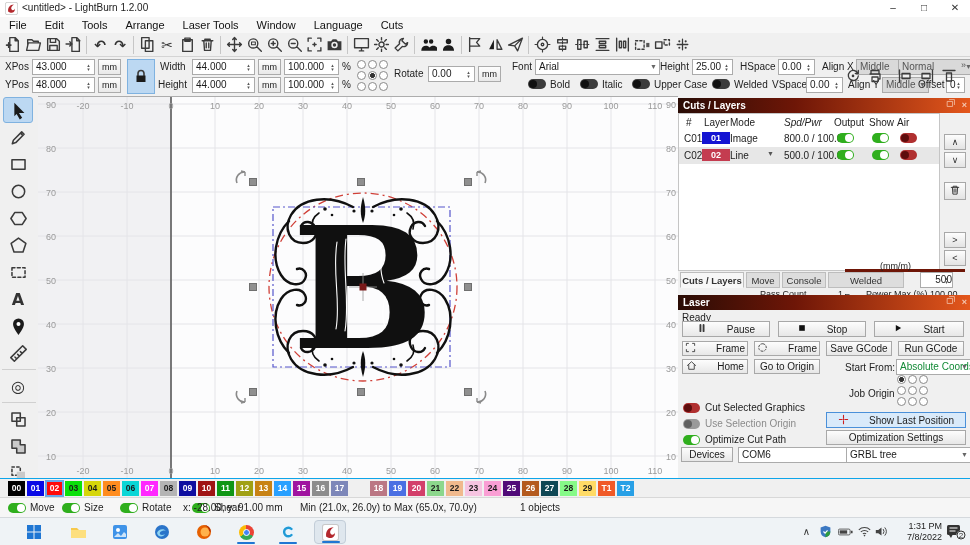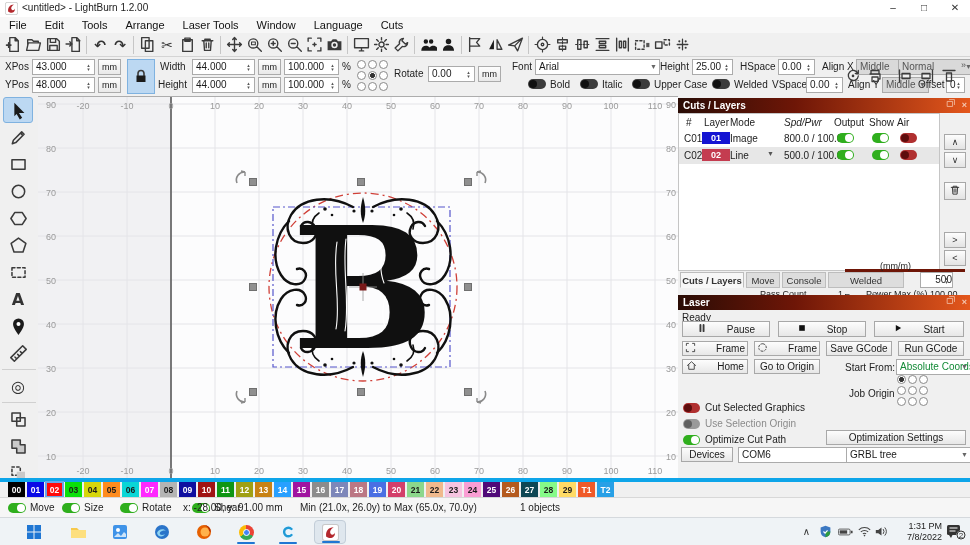--- a/index.html
+++ b/index.html
@@ -54,21 +54,21 @@
   .tgl.on:after{content:"";position:absolute;right:1px;top:1px;width:8px;height:8px;border-radius:4px;background:#fff;}
   .tgl.offr{background:#b03030;}
   .tgl.offr:after{content:"";position:absolute;left:1px;top:1px;width:8px;height:8px;border-radius:4px;background:#5e0d0d;}
   .tgl.dis{background:#9a9a9a;}
   .tgl.dis:after{content:"";position:absolute;left:1px;top:1px;width:8px;height:8px;border-radius:4px;background:#606060;}
   .pbtn{position:absolute;background:linear-gradient(#fdfdfd,#e7e7e7);border:1px solid #a8a8a8;font-size:10px;display:flex;align-items:center;justify-content:center;gap:20px;box-sizing:border-box;}
   .sqbtn{position:absolute;width:22px;height:16px;background:linear-gradient(#fdfdfd,#e3e3e3);border:1px solid #a8a8a8;font-size:9px;color:#333;display:flex;align-items:center;justify-content:center;box-sizing:border-box;}
   .dtab{position:absolute;height:16px;font-size:9.5px;line-height:16px;text-align:center;border:1px solid #bdbdbd;background:#ddd;color:#333;box-sizing:border-box;}
   .dtab.active{background:#f7f7f7;border-bottom:1px solid #f7f7f7;font-weight:bold;}
   
-  #palette{left:0;top:478px;width:970px;height:19px;background:#f0f0f0;border-top:4px solid #0ea5e9;display:flex;align-items:center;padding-left:8px;box-sizing:border-box;}
+  #palette{left:0;top:478px;width:970px;height:19px;background:#f0f0f0;border-top:1px solid #0ea5e9;display:flex;align-items:center;padding-left:8px;box-sizing:border-box;}
   .swatch{width:17px;height:15px;margin-right:2px;font-size:8.5px;font-weight:bold;display:flex;align-items:center;justify-content:center;box-sizing:border-box;}
   .swatch.sel{outline:2px solid #6aa7e8;outline-offset:-1px;}
   
   #statusbar{left:0;top:497px;width:970px;height:20px;background:#f6f6f6;border-top:1px solid #d8d8d8;font-size:10px;}
   .sttog{position:absolute;top:5px;width:18px;height:10px;border-radius:5px;background:#2fae1d;}
   .sttog:after{content:"";position:absolute;right:1px;top:1px;width:8px;height:8px;border-radius:4px;background:#fff;}
   
   #taskbar{left:0;top:517px;width:970px;height:28px;background:#eff3f6;border-top:1px solid #d5d9dd;}
   .tbapp{position:absolute;top:2px;width:32px;height:24px;display:flex;align-items:center;justify-content:center;border-radius:4px;}
   .tbapp.activeapp{background:#dfe7ee;border:1px solid #c2cdd8;box-sizing:border-box;}
@@ -718,20 +718,27 @@
     <div class="rad"></div>
       <div class="rad"></div>
       <div class="rad"></div>
   </div>
   <div class="tgl offr" style="left:683px;top:403px"></div>
   <span class="lbl" style="left:705px;top:402px">Cut Selected Graphics</span>
   <div class="tgl dis" style="left:683px;top:419px"></div>
   <span class="lbl lblg" style="left:705px;top:418px">Use Selection Origin</span>
   <div class="tgl on" style="left:683px;top:435px"></div>
   <span class="lbl" style="left:705px;top:434px">Optimize Cut Path</span>
+  <div class="pbtn" style="left:826px;top:412px;width:140px;height:16px;background:#d9eafa;border:1px solid #4a90d9">
+      <span><svg width="11" height="11" viewBox="0 0 16 16">
+          <path d="M8 2v4 M8 10v4 M2 8h4 M10 8h4" fill="none" stroke="#cc2020" stroke-width="1.6" stroke-linecap="round" stroke-linejoin="round"></path>
+          <path d="M8 7.9l0 .01" fill="none" stroke="#cc2020" stroke-width="2.4" stroke-linecap="round" stroke-linejoin="round"></path>
+        </svg></span>
+      <span>Show Last Position</span>
+    </div>
   <div class="pbtn" style="left:826px;top:430px;width:140px;height:15px">
       <span>Optimization Settings</span>
     </div>
   <div class="pbtn" style="left:681px;top:447px;width:52px;height:15px">
       <span>Devices</span>
     </div>
   <div class="ddown" style="left:738px;top:447px;width:100px"><span>COM6</span><span class="arr">▼</span></div>
   <div class="ddown" style="left:846px;top:447px;width:108px"><span>GRBL tree</span><span class="arr">▼</span></div>
 
   <div class="abs" id="minitb" style="left:843px;top:60px;width:124px;height:34px">
@@ -776,21 +783,21 @@
       <div class="swatch" style="background: rgb(180, 180, 180); color: rgb(27, 27, 27);">08</div>
       <div class="swatch" style="background: rgb(15, 15, 160); color: rgb(255, 255, 255);">09</div>
       <div class="swatch" style="background: rgb(160, 20, 20); color: rgb(255, 255, 255);">10</div>
       <div class="swatch" style="background: rgb(15, 150, 20); color: rgb(255, 255, 255);">11</div>
       <div class="swatch" style="background: rgb(160, 160, 20); color: rgb(255, 255, 255);">12</div>
       <div class="swatch" style="background: rgb(200, 130, 20); color: rgb(255, 255, 255);">13</div>
       <div class="swatch" style="background: rgb(40, 160, 255); color: rgb(255, 255, 255);">14</div>
       <div class="swatch" style="background: rgb(160, 20, 160); color: rgb(255, 255, 255);">15</div>
       <div class="swatch" style="background: rgb(140, 140, 140); color: rgb(255, 255, 255);">16</div>
       <div class="swatch" style="background: rgb(125, 135, 185); color: rgb(255, 255, 255);">17</div>
-      <div class="swatch" style="background: rgb(187, 119, 132); color: rgb(255, 255, 255);">18</div>
+      <div class="swatch" style="background: rgb(187, 119, 132); color: rgb(255, 255, 255); margin-left: 20px;">18</div>
       <div class="swatch" style="background: rgb(74, 111, 227); color: rgb(255, 255, 255);">19</div>
       <div class="swatch" style="background: rgb(211, 63, 106); color: rgb(255, 255, 255);">20</div>
       <div class="swatch" style="background: rgb(140, 215, 140); color: rgb(27, 27, 27);">21</div>
       <div class="swatch" style="background: rgb(240, 185, 141); color: rgb(27, 27, 27);">22</div>
       <div class="swatch" style="background: rgb(246, 196, 225); color: rgb(27, 27, 27);">23</div>
       <div class="swatch" style="background: rgb(250, 158, 212); color: rgb(27, 27, 27);">24</div>
       <div class="swatch" style="background: rgb(80, 10, 120); color: rgb(255, 255, 255);">25</div>
       <div class="swatch" style="background: rgb(180, 90, 30); color: rgb(255, 255, 255); text-align: right;">26</div>
       <div class="swatch" style="background: rgb(15, 71, 84); color: rgb(255, 255, 255);">27</div>
       <div class="swatch" style="background: rgb(134, 250, 136); color: rgb(27, 27, 27);">28</div>

